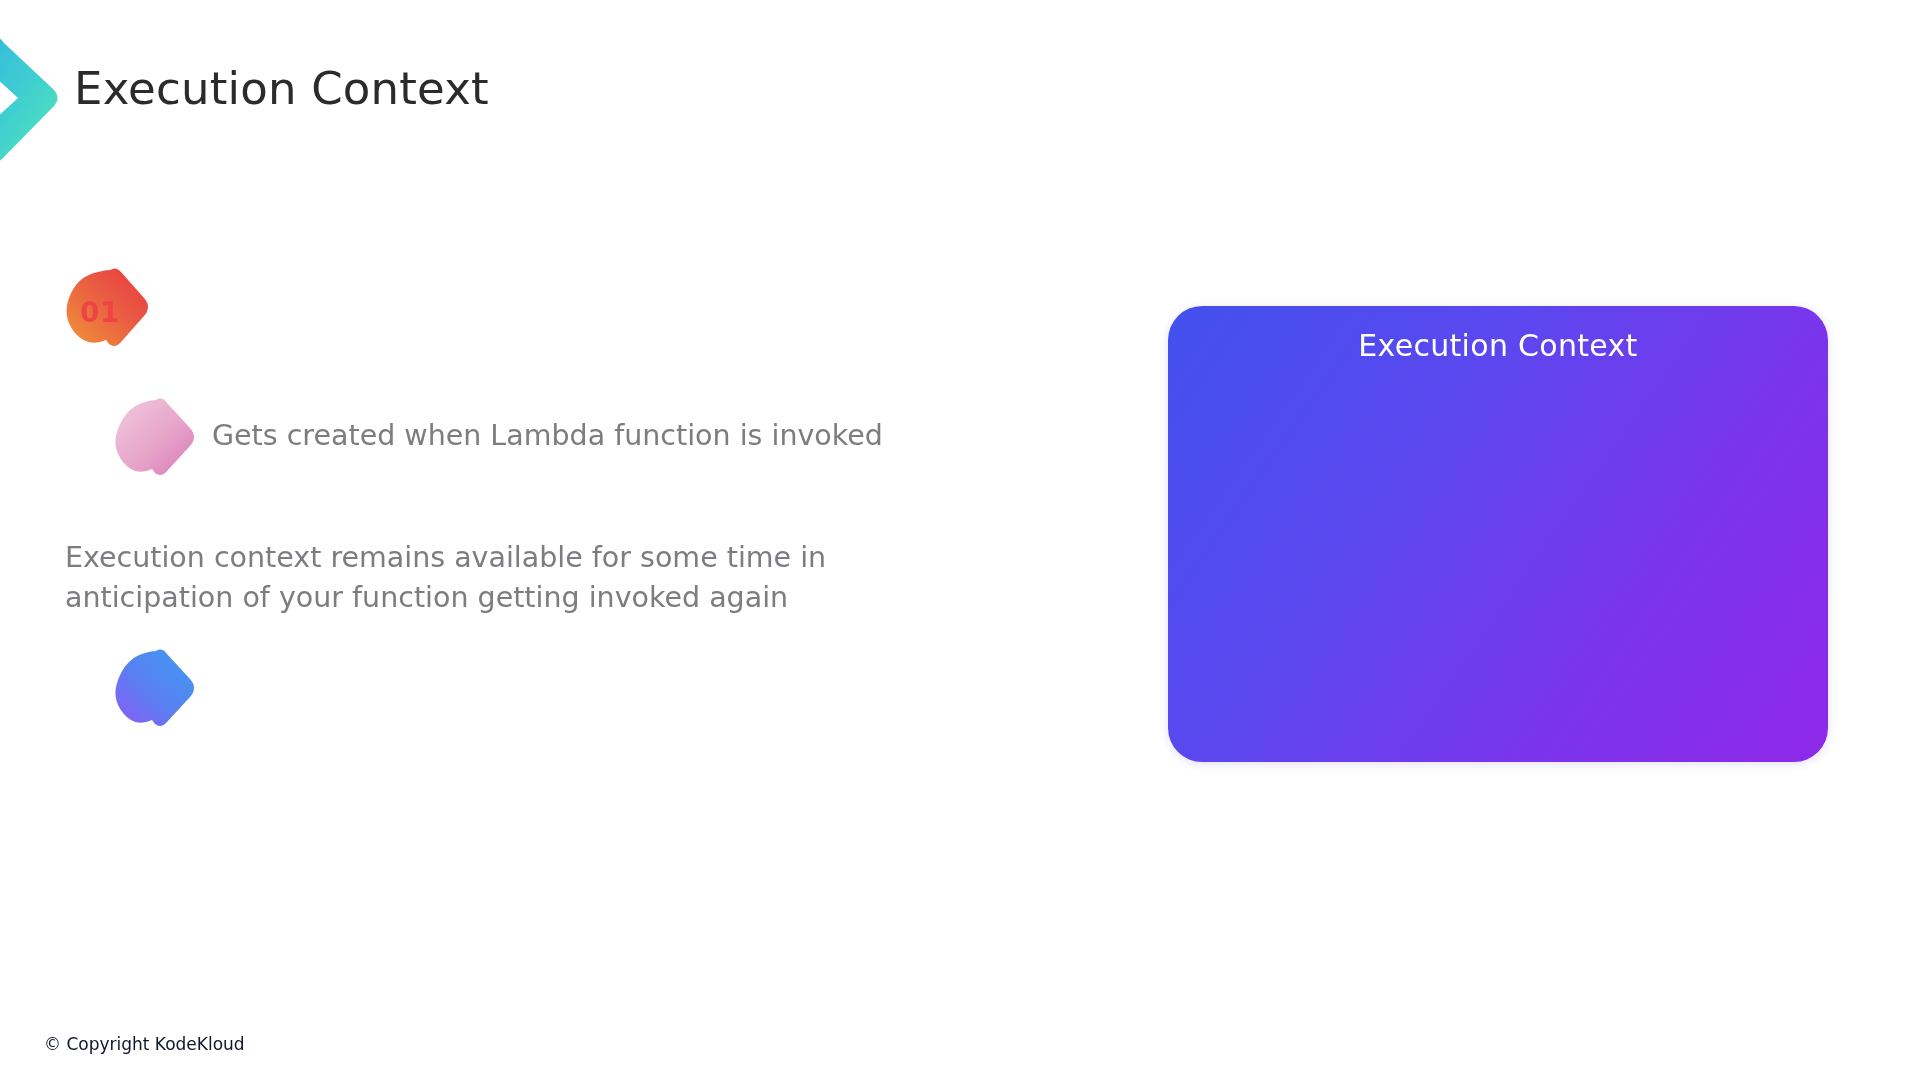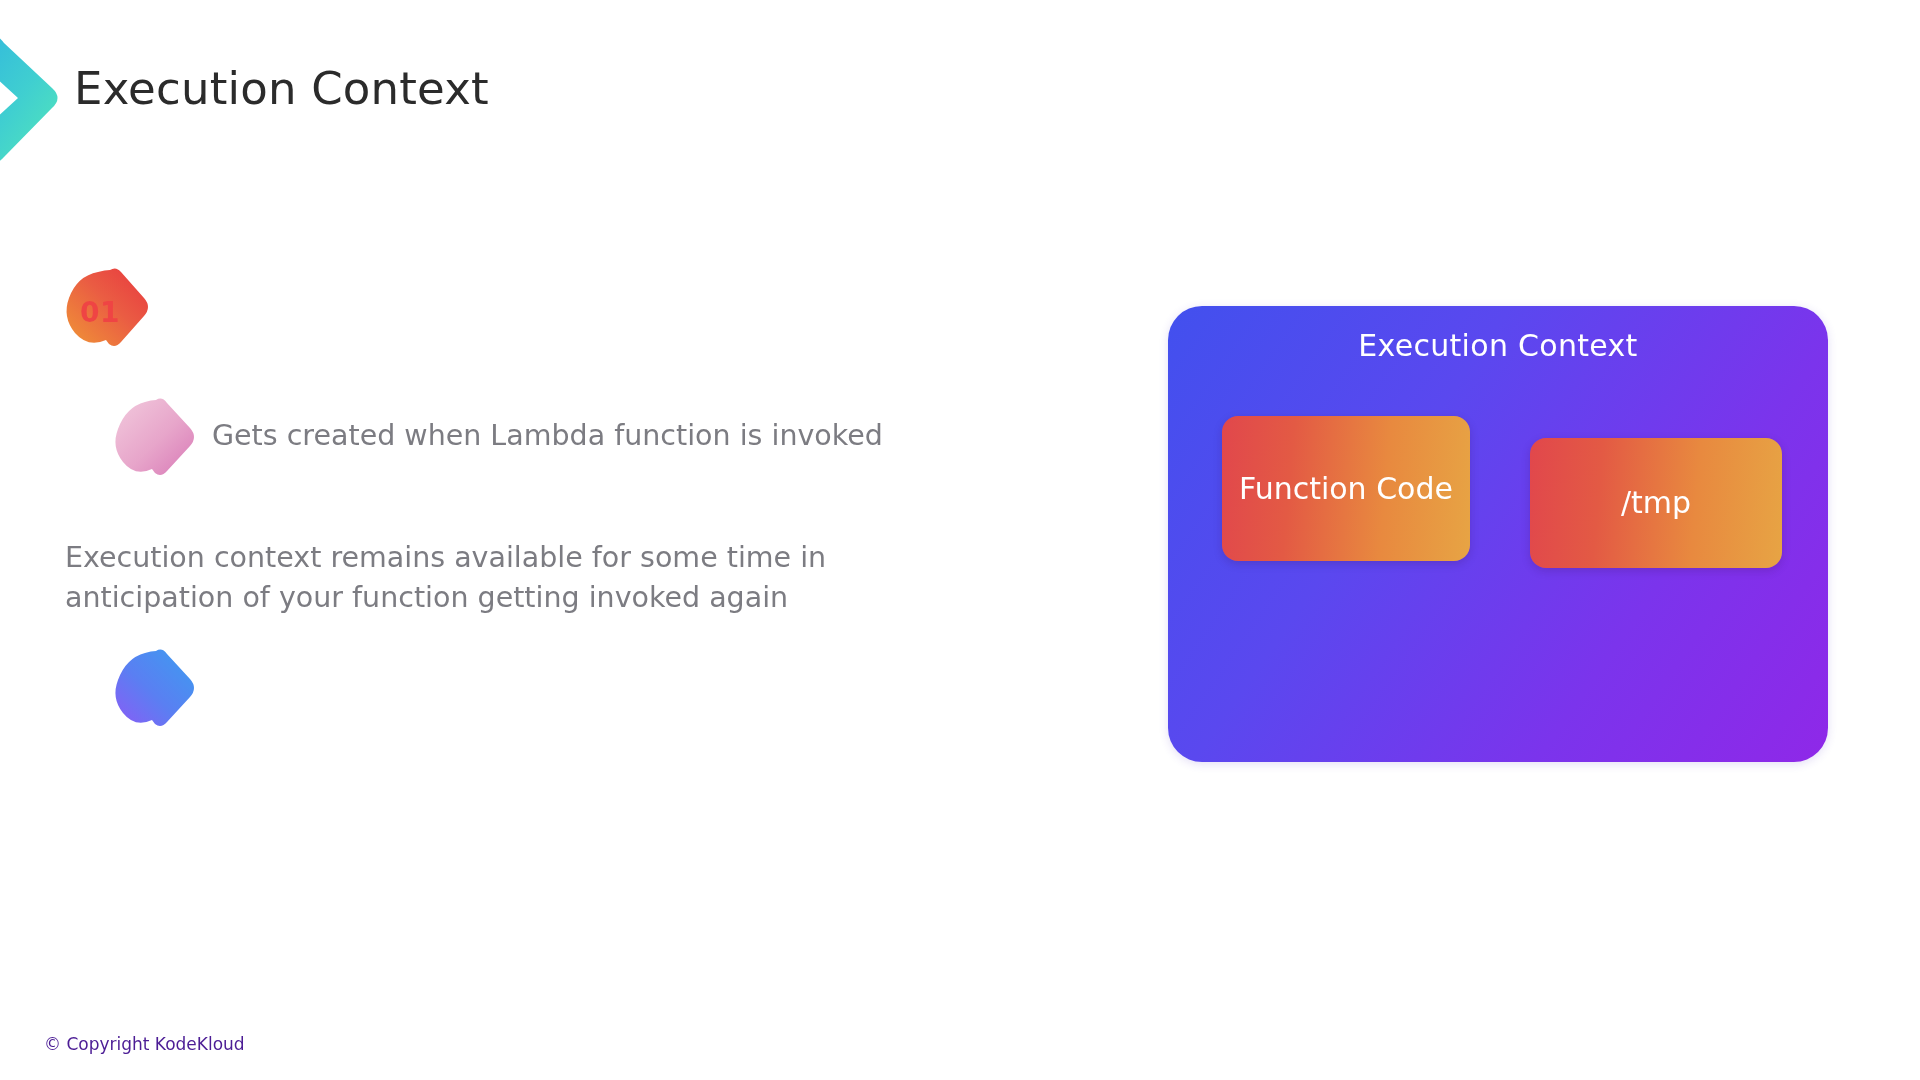--- a/index.html
+++ b/index.html
@@ -176,21 +176,21 @@
     height: 130px;
     margin-top: 22px;
   }
 
   
   .footer-copyright {
     position: absolute;
     left: 44px;
     top: 1034px;
     font-size: 17px;
-    color: #4c1d95;
+    color: #0f172a;
     font-weight: 400;
   }
 </style>
 </head>
 <body>
 
 <div class="slide">
 
   <div class="chevron-accent">
     <svg viewBox="0 0 100 140" width="100" height="140" aria-hidden="true">
@@ -263,21 +263,17 @@
           </defs>
           <path d="M46 6 Q52 2 57 9 L80 34 Q88 43 80 52 L57 77 Q51 84 45 79 L42 75 Q25 83 13 68 Q1 53 8 35 Q16 13 35 8 Q41 6 46 6 Z" fill="url(#mk4)"></path>
         </svg>
       </div>
     </div>
 
   </div>
 
   <div class="diagram">
     <div class="diagram-title">Execution Context</div>
-    <div class="diagram-boxes">
-      <div class="inner-box box-function">Function Code</div>
-      <div class="inner-box box-tmp">/tmp</div>
-    </div>
   </div>
 
   <div class="footer-copyright">© Copyright KodeKloud</div>
 
 </div>
 
 </body></html>

